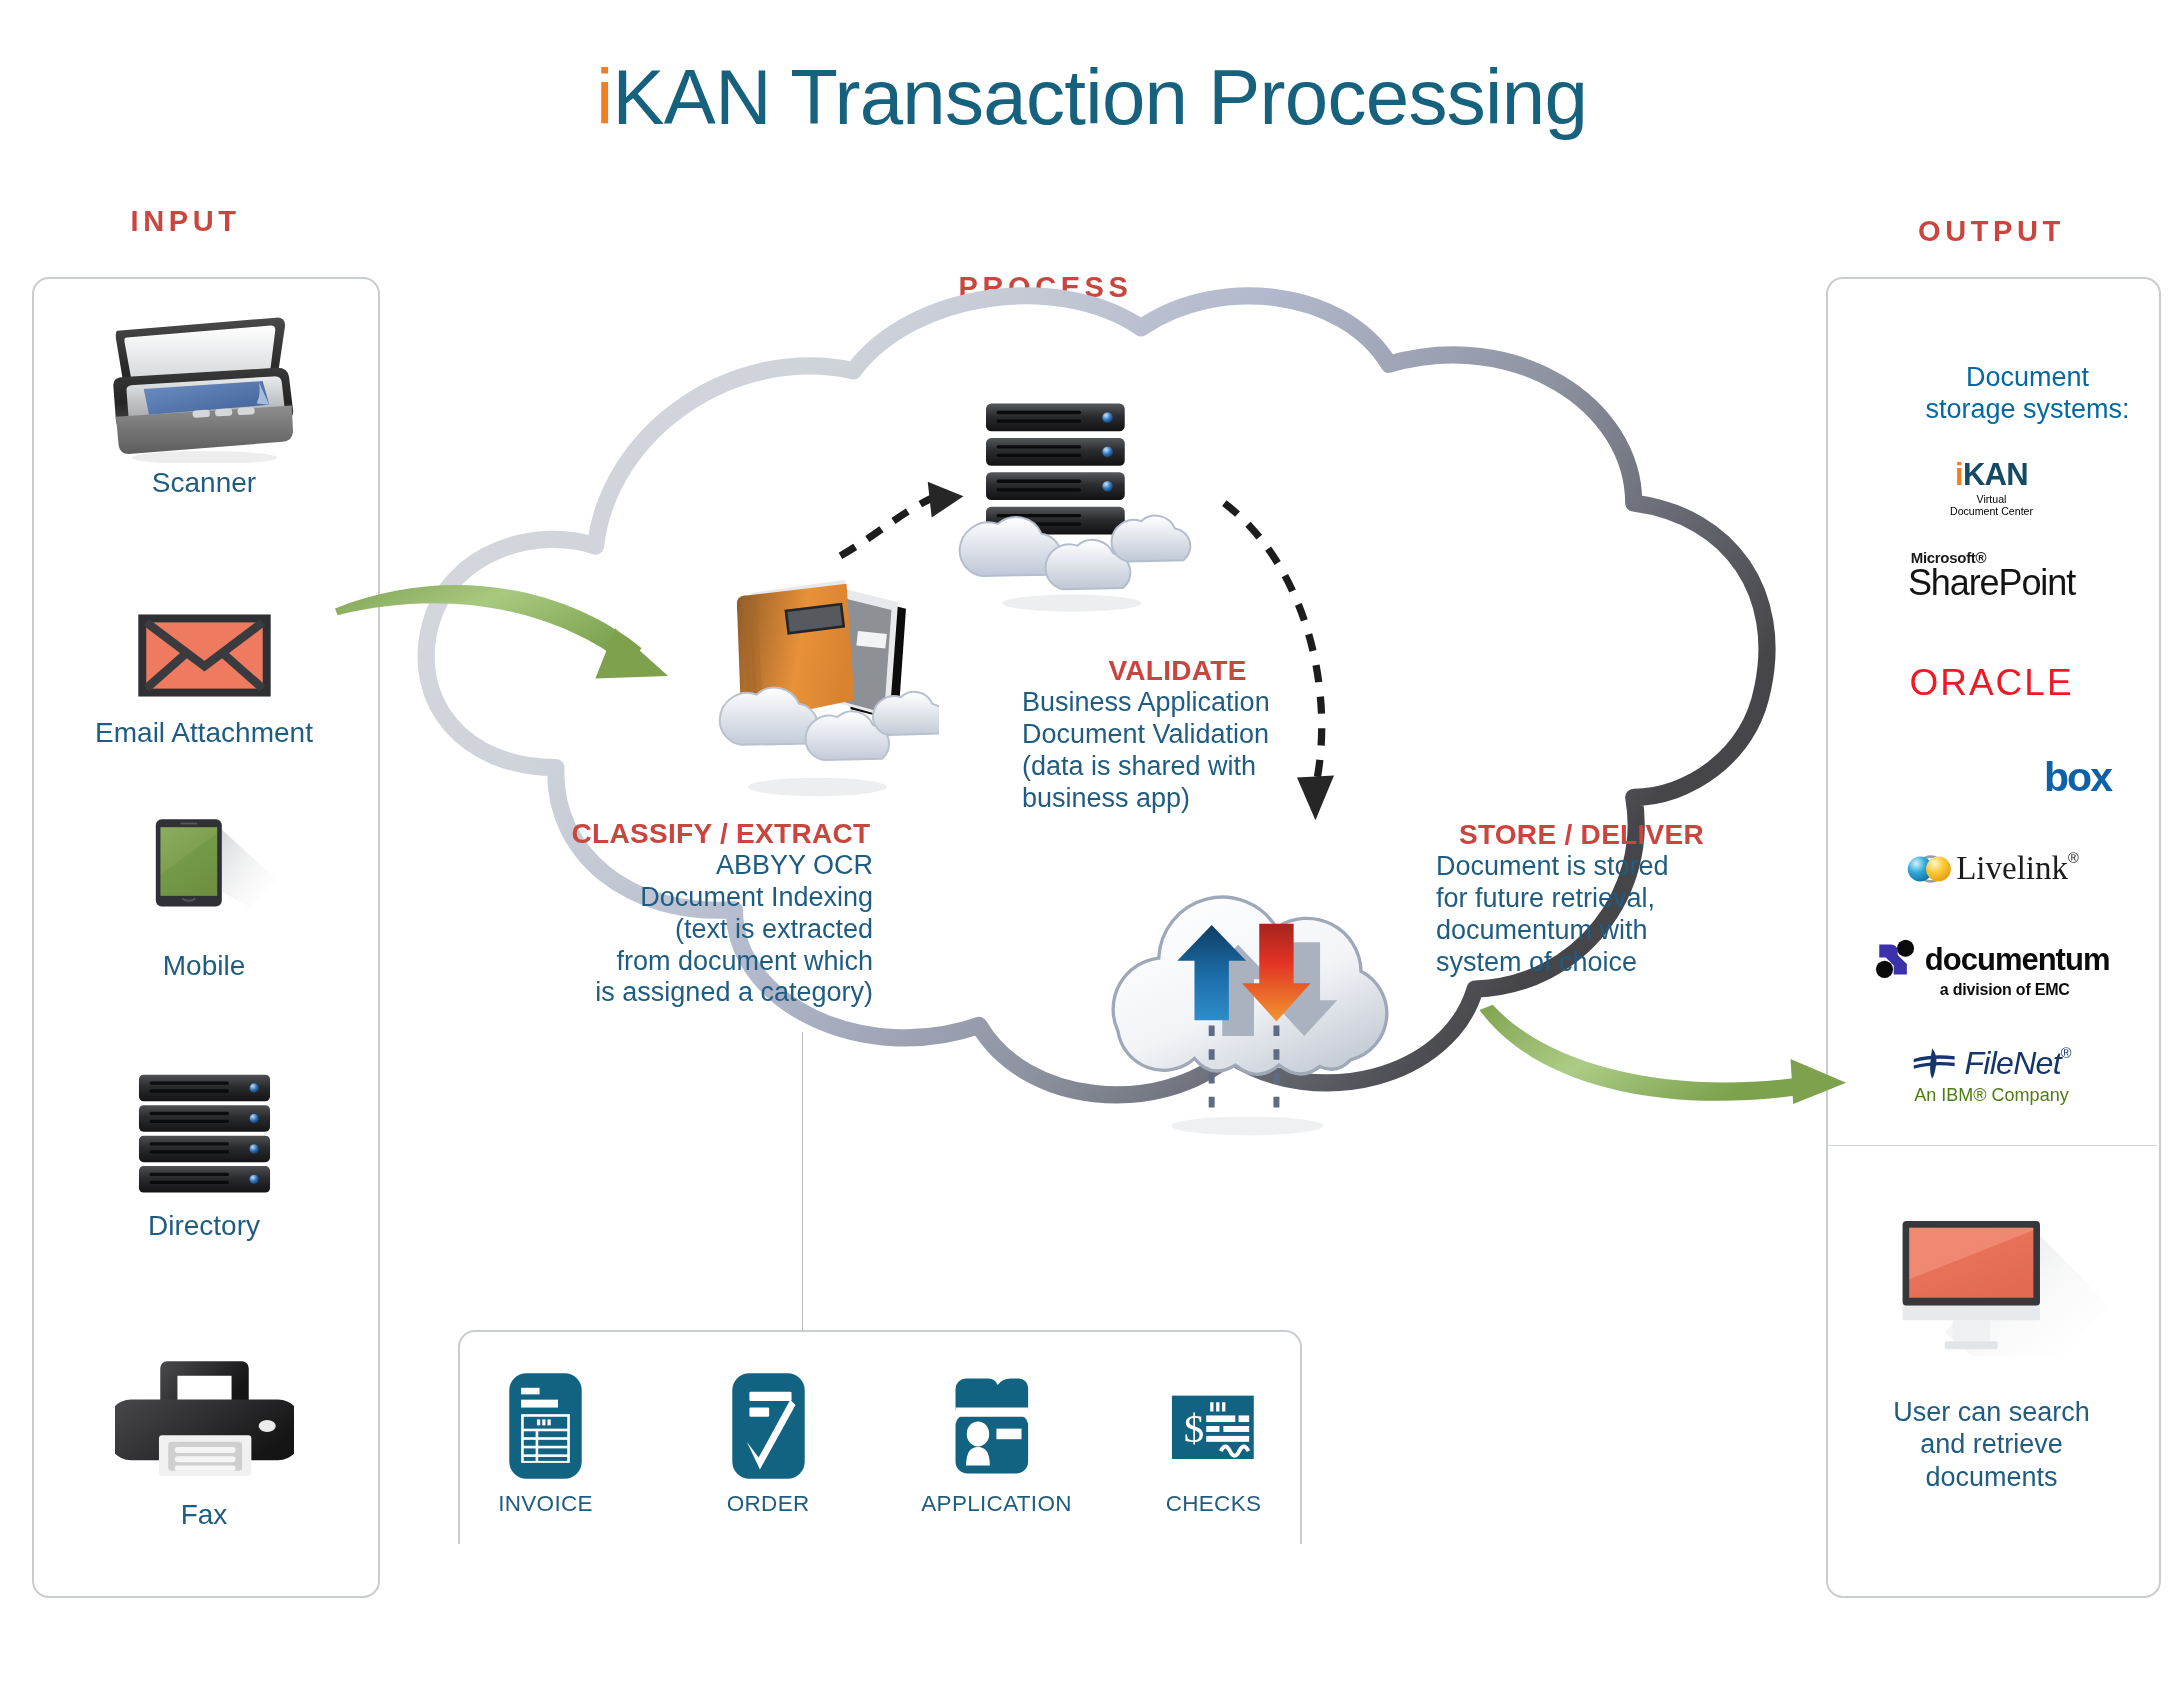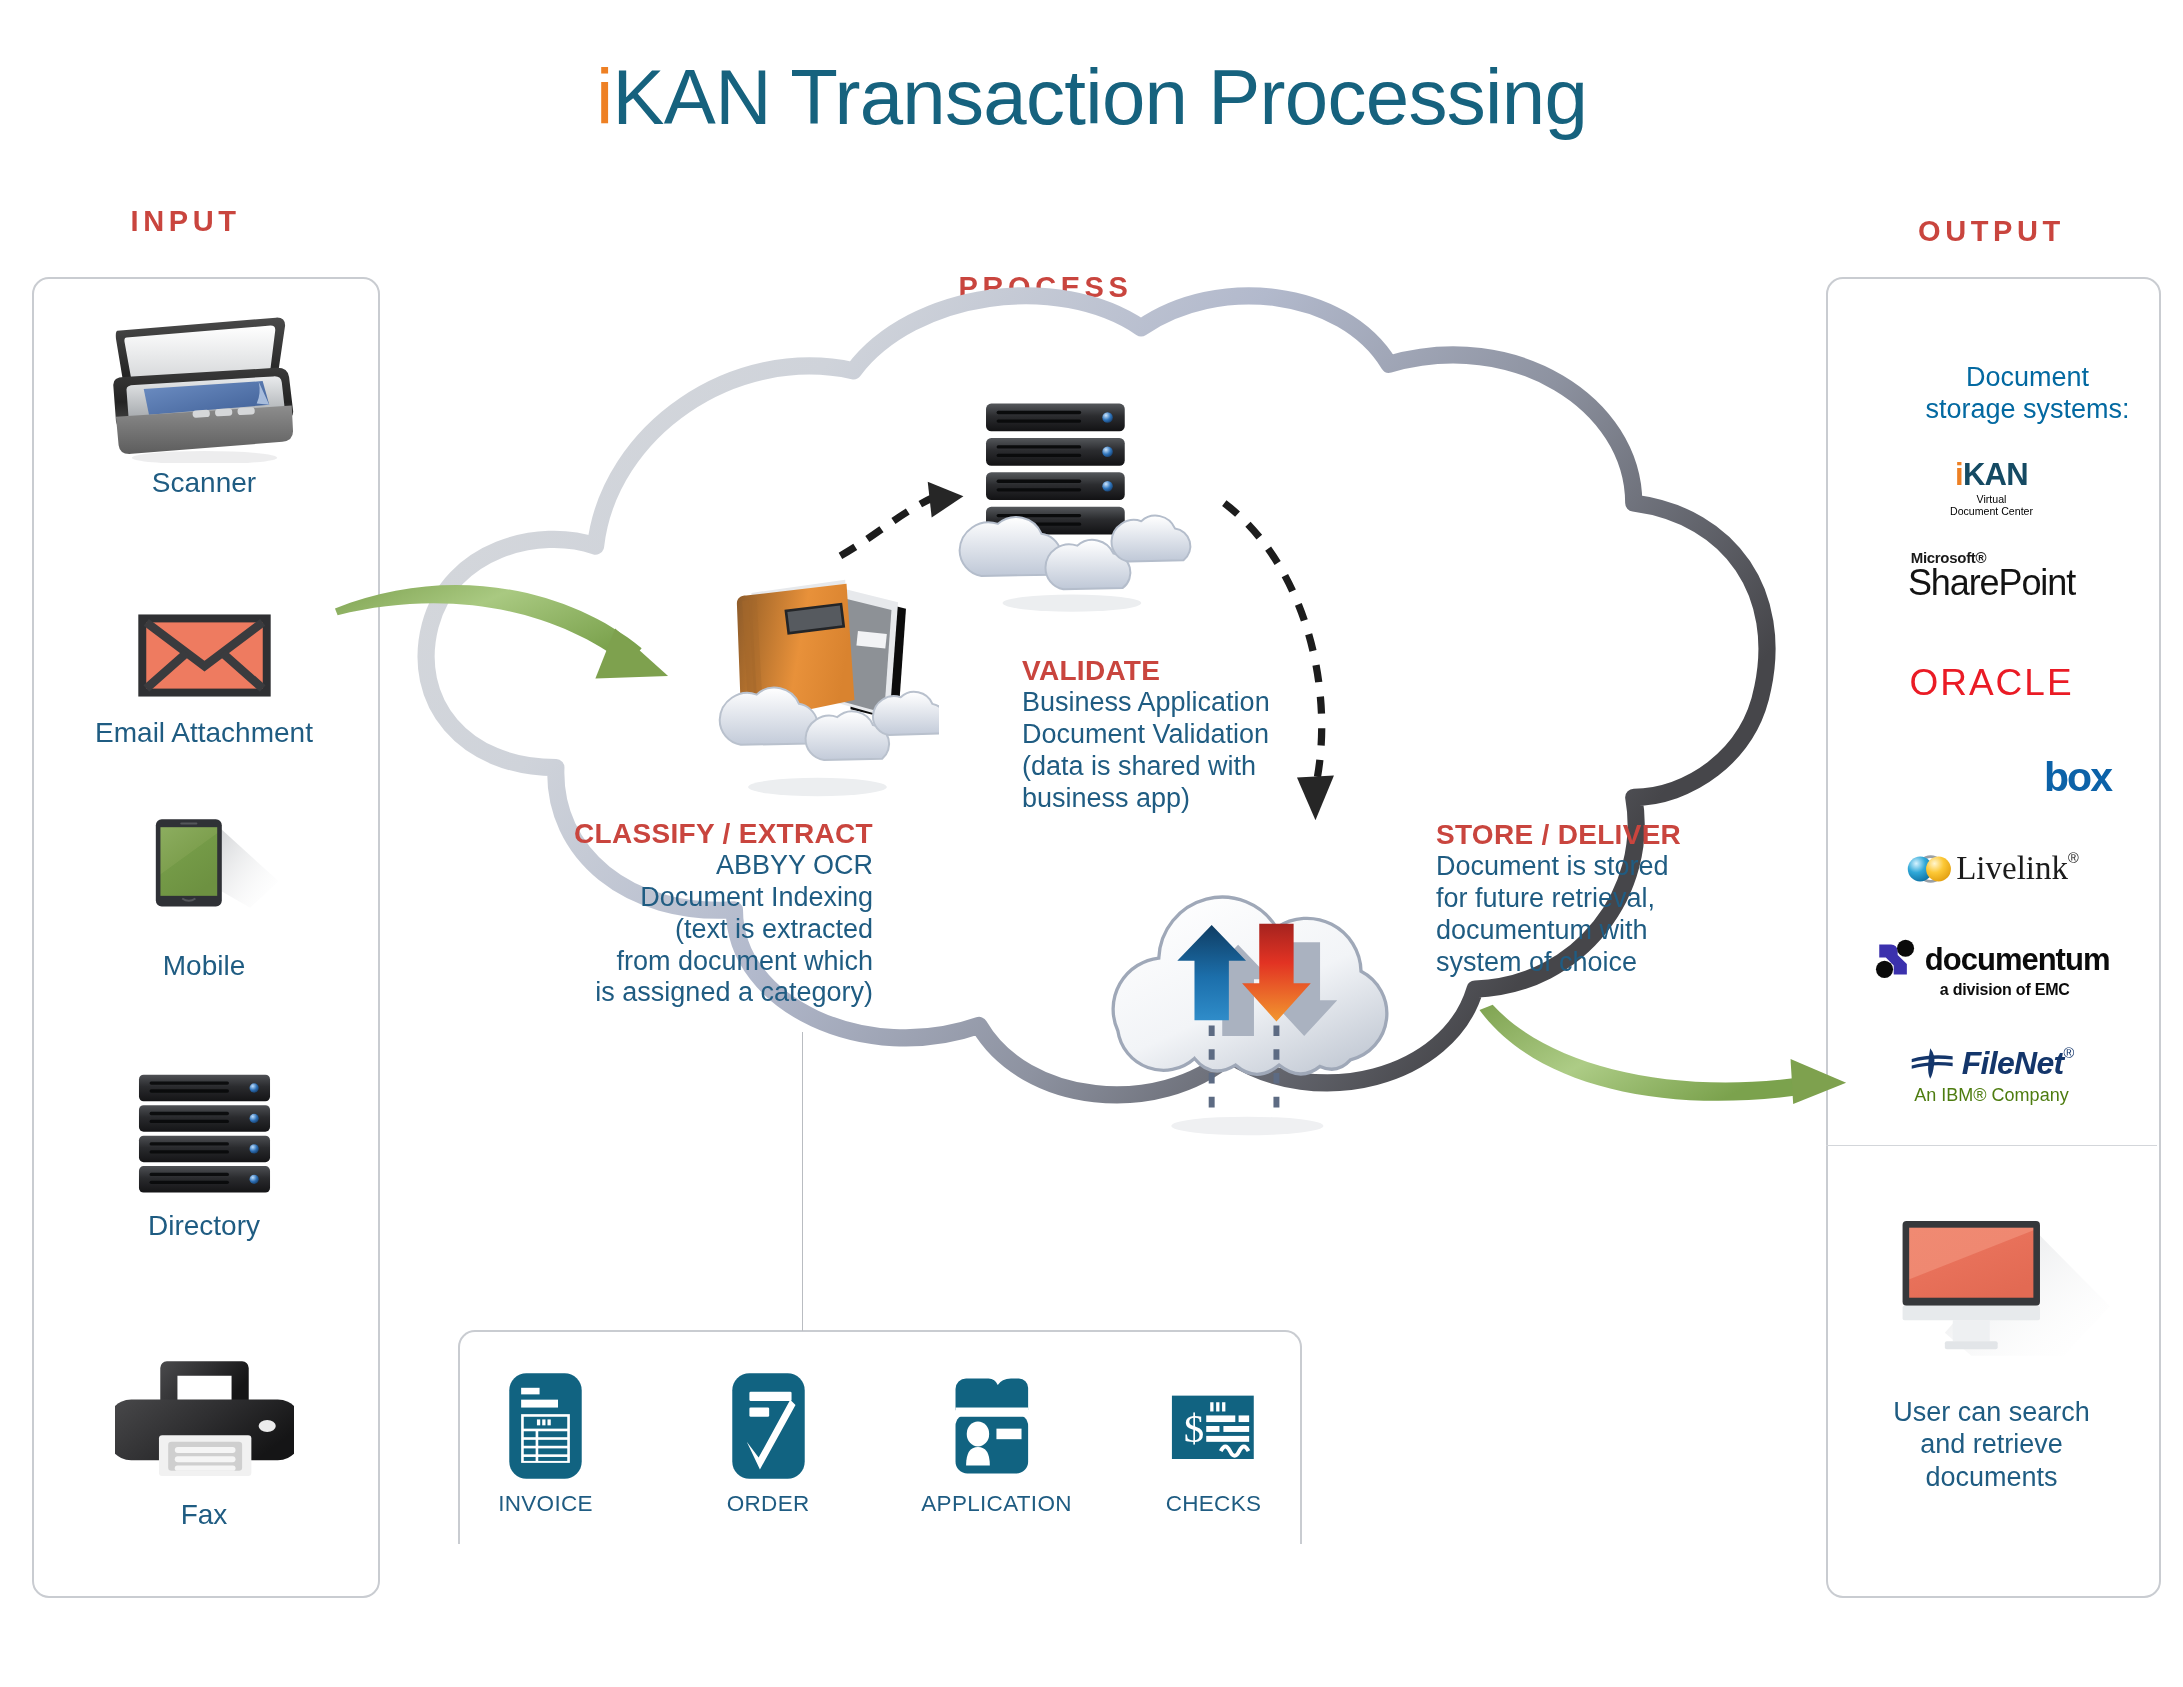--- a/index.html
+++ b/index.html
@@ -34,21 +34,21 @@
                        border-left:1.3px solid #b9bcc1;}
 
   
   .in-item{ width:344px; text-align:center;}
   .in-label{ font-size:28px; color:#1f5c82; margin-top:4px;}
 
   
   svg{display:block;}
 
   
-  .proc-title{ font-size:28px; font-weight:bold; color:#c9453e; letter-spacing:0.3px;}
+  .proc-title{ font-size:28px; font-weight:bold; color:#c9453e; letter-spacing:0.3px;text-align:center;}
   .proc-body{ font-size:27px; color:#1f5c82; line-height:1.18;}
 
   #classify-text{ top:818px; left:569px; width:304px; text-align:right;}
   #validate-text{ top:655px;  left:1022px; width:311px; text-align:left;}
   #store-text  { top:819px; left:1436px; width:291px; text-align:left;}
 
   
   #storage-head{ top:361px; left:1826px; width:331px; text-align:center;
                  font-size:27px; color:#0369a1; line-height:1.2;padding-left:36px;}
   #search-text { top:1396px; left:1826px; width:331px; text-align:center;
@@ -58,21 +58,21 @@
   .logo-row{ width:331px; text-align:center;}
   .lg-ikan{ font-size:31px; font-weight:bold; color:#154a63; letter-spacing:-0.7px;}
   .lg-ikan .i{color:#ee8024;}
   .lg-ms-small{ font-size:15px; color:#1a1a1a; font-weight:bold; letter-spacing:-0.3px;}
   .lg-sp{ font-size:36px; color:#131313; letter-spacing:-1.1px; margin-top:-4px;}
   .lg-oracle{ font-size:37px; color:#ea1b25; letter-spacing:2px; font-weight:400;}
   .lg-box{ font-size:41px; color:#0c62a8; font-weight:bold; letter-spacing:-2px;}
   .lg-livelink{ font-size:33px; color:#1c1c1c; font-family:"Liberation Serif",serif;}
   .lg-documentum{ font-size:31px; color:#0b0b0b; font-weight:bold; letter-spacing:-1px;}
   .lg-doc-sub{ font-size:16px; color:#0b0b0b; font-weight:bold; letter-spacing:-0.2px;}
-  .lg-filenet{ font-size:32px; color:#14366b; font-weight:bold; font-style:italic;
+  .lg-filenet{ font-size:32px; color:#14366b; font-weight:normal; font-style:italic;
                letter-spacing:-0.7px;}
   .lg-fn-sub{ font-size:18px; color:#4d7c0f; font-weight:normal;}
 
   
   .dt-item{ width:139px; text-align:center;}
   .dt-label{ font-size:22.5px; color:#1f5c82; letter-spacing:0.3px; margin-top:12px;}
 </style>
 </head>
 <body>
 

